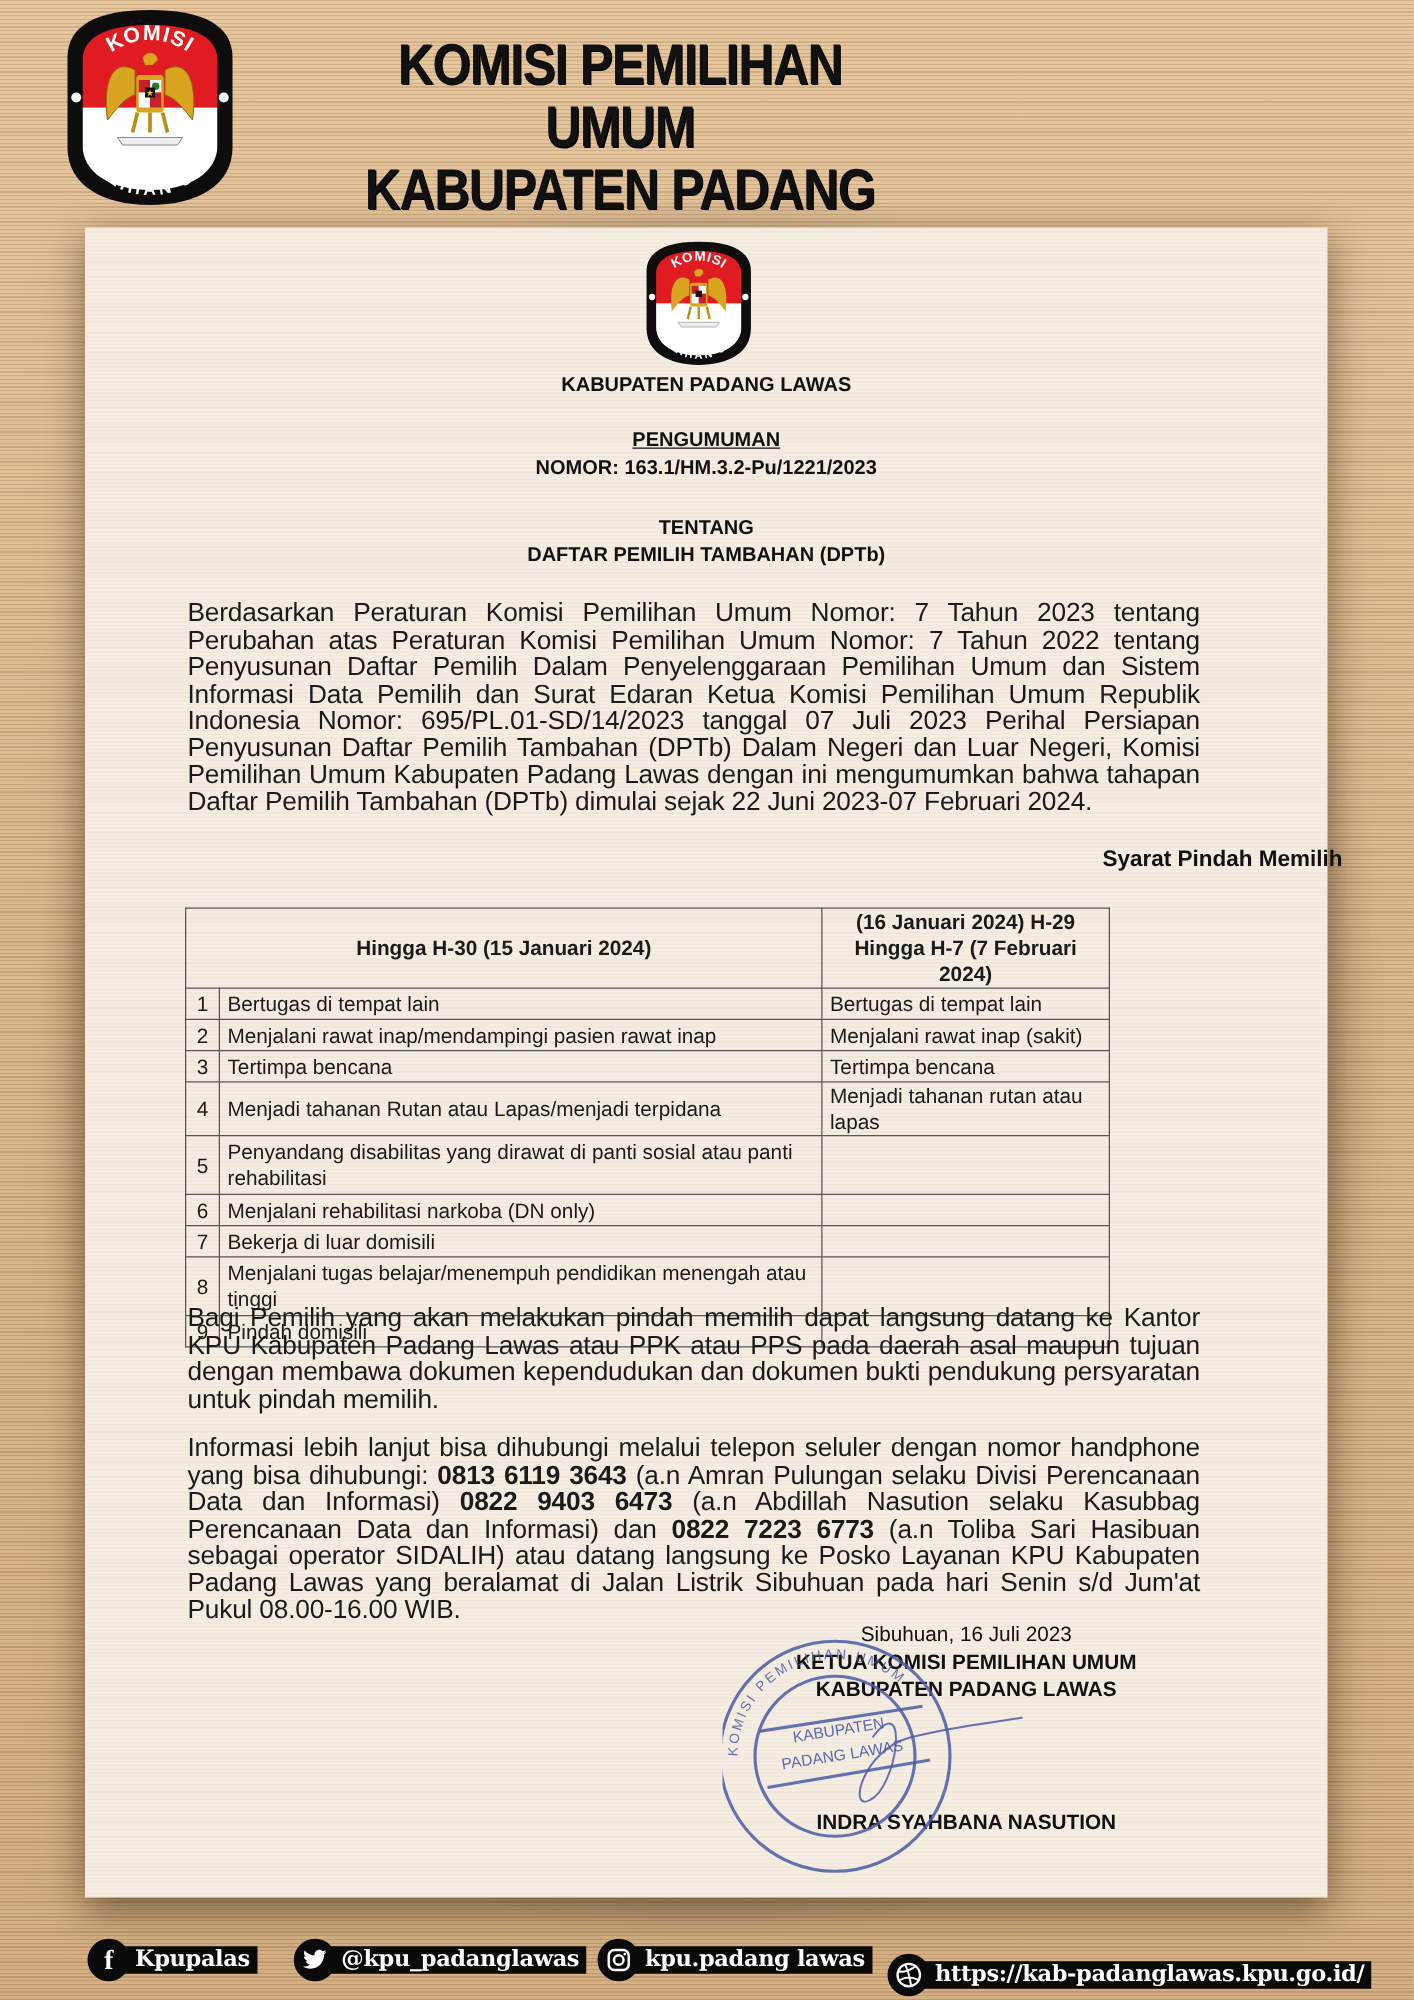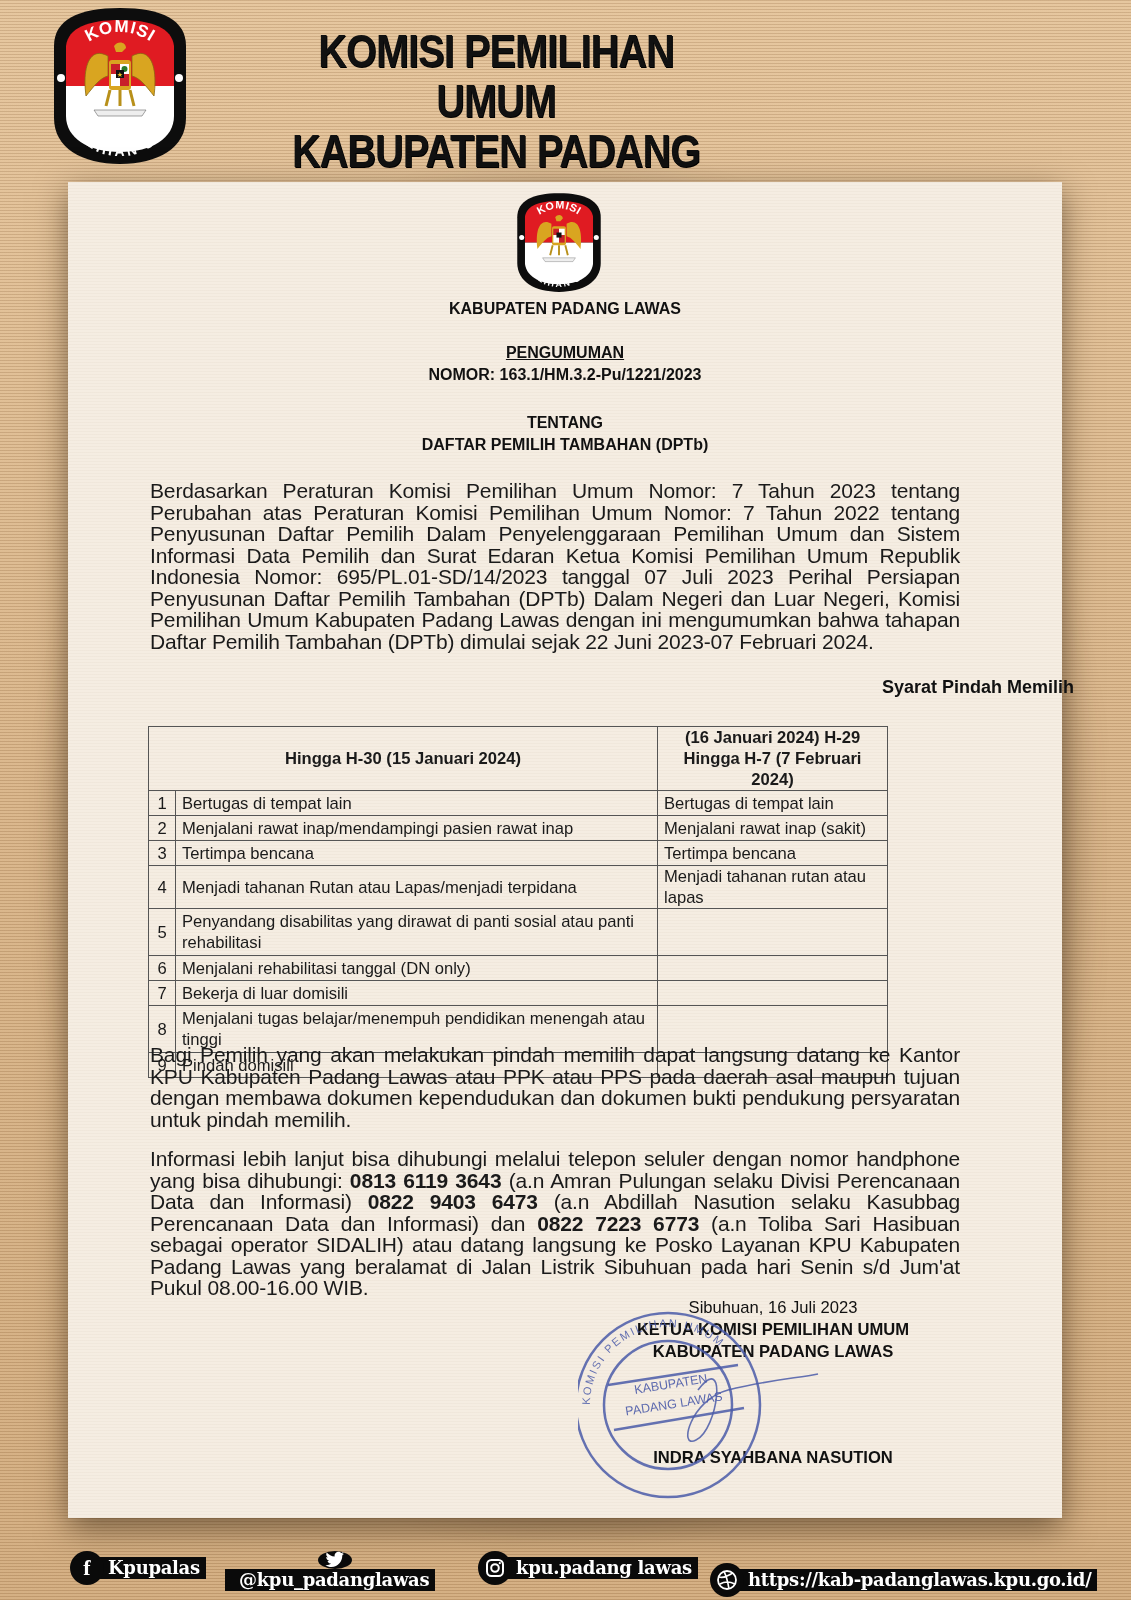--- a/index.html
+++ b/index.html
@@ -212,21 +212,21 @@
           <td class="c1">Menjadi tahanan Rutan atau Lapas/menjadi terpidana</td>
           <td>Menjadi tahanan rutan atau lapas</td>
         </tr>
         <tr class="r2">
           <td class="num">5</td>
           <td class="c1">Penyandang disabilitas yang dirawat di panti sosial atau panti rehabilitasi</td>
           <td></td>
         </tr>
         <tr class="r1">
           <td class="num">6</td>
-          <td class="c1">Menjalani rehabilitasi tanggal (DN only)</td>
+          <td class="c1">Menjalani rehabilitasi narkoba (DN only)</td>
           <td></td>
         </tr>
         <tr class="r1">
           <td class="num">7</td>
           <td class="c1">Bekerja di luar domisili</td>
           <td></td>
         </tr>
         <tr class="r2">
           <td class="num">8</td>
           <td class="c1">Menjalani tugas belajar/menempuh pendidikan menengah atau tinggi</td>
@@ -267,21 +267,21 @@
       <text x="95" y="118">PADANG LAWAS</text>
     </g>
   </svg>
 </div>
 
 <div class="socials">
   <div class="social" style="left:0;">
     <span class="ic">f</span>
     <span class="lbl">Kpupalas</span>
   </div>
-  <div class="social" style="left:165px;flex-direction:column;">
+  <div class="social" style="left:165px;">
     <span class="ic">
       <svg width="20" height="18" viewBox="0 0 24 20">
           <path fill="#fff" d="M23 2.3c-.8.4-1.7.6-2.6.7.9-.6 1.6-1.4 2-2.5-.9.5-1.9.9-2.9 1.1C18.6.7 17.4.1 16.1.1c-2.5 0-4.6 2.1-4.6 4.6 0 .4 0 .7.1 1C7.8 5.5 4.4 3.7 2.1.9c-.4.7-.6 1.5-.6 2.3 0 1.6.8 3 2 3.8-.8 0-1.5-.2-2.1-.6v.1c0 2.2 1.6 4.1 3.7 4.5-.4.1-.8.2-1.2.2-.3 0-.6 0-.9-.1.6 1.8 2.3 3.2 4.3 3.2-1.6 1.2-3.6 2-5.7 2-.4 0-.7 0-1.1-.1 2 1.3 4.5 2.1 7.1 2.1 8.5 0 13.1-7 13.1-13.1v-.6c.9-.6 1.6-1.4 2.3-2.3z"></path>
         </svg>
     </span>
     <span class="lbl">@kpu_padanglawas</span>
   </div>
   <div class="social" style="left:408px;">
     <span class="ic">
       <svg width="20" height="20" viewBox="0 0 20 20">

